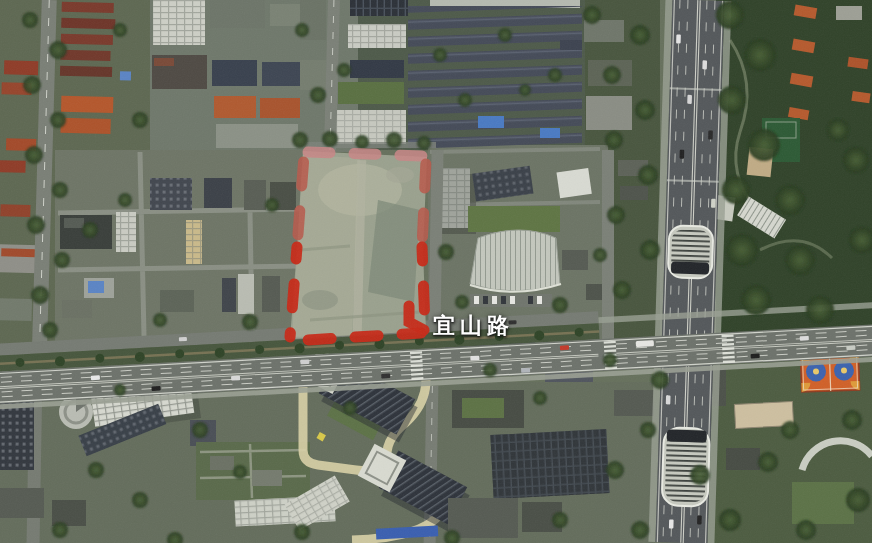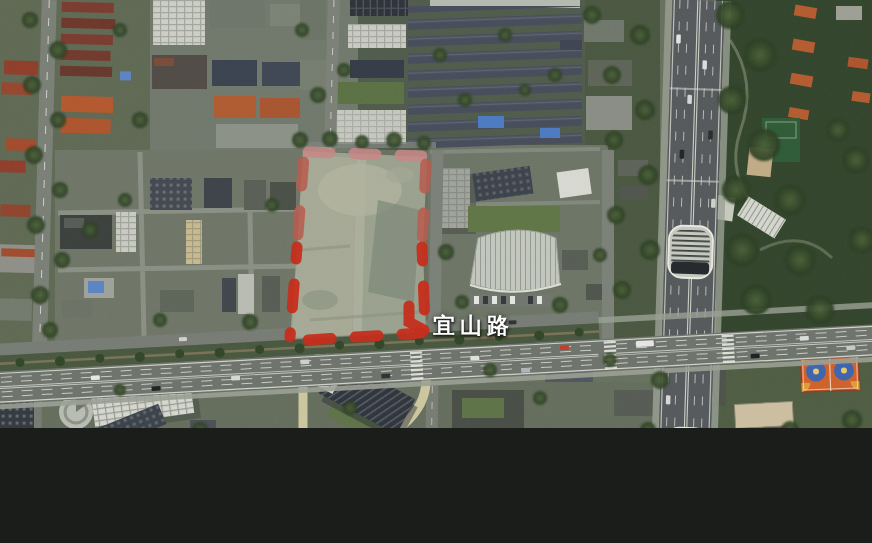--- a/index.html
+++ b/index.html
@@ -1,16 +1,16 @@
 <!DOCTYPE html>
 <html style="--label-color: #ffffff; --boundary-north: #c98686; --boundary-side-upper: #b75a4c; --boundary-main: #c62a18; --court-orange: #d06028; --court-blue: #3c63ae;"><head>
 <meta charset="utf-8">
 <style>
   html,body{margin:0;padding:0;background:#1b1d1a;}
-  .stage{position:relative;width:872px;height:428px;overflow:hidden;
+  .stage{position:relative;width:872px;height:543px;overflow:hidden;
          font-family:"Liberation Sans","DejaVu Sans",sans-serif;background:#66705c;}
   .stage svg{position:absolute;left:0;top:0;display:block;}
   .road-label{position:absolute;left:433px;top:311px;font-size:22px;font-weight:bold;
         letter-spacing:5px;color:var(--label-color,#ffffff);white-space:nowrap;
         text-shadow:0 1px 2px rgba(25,25,25,.95),0 0 5px rgba(0,0,0,.55),1px 2px 3px rgba(0,0,0,.5);}
 </style>
 </head>
 <body>
 
 <div class="stage">

